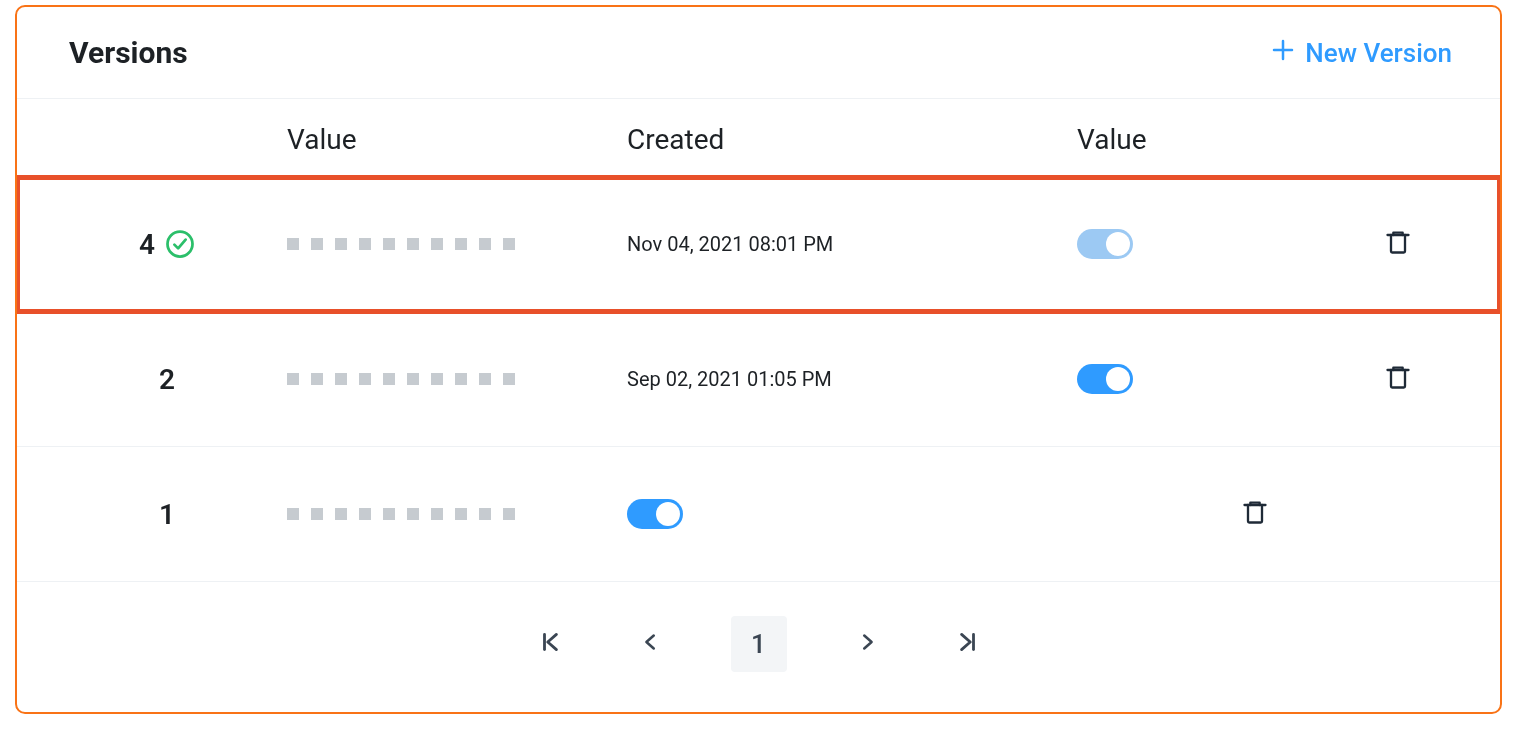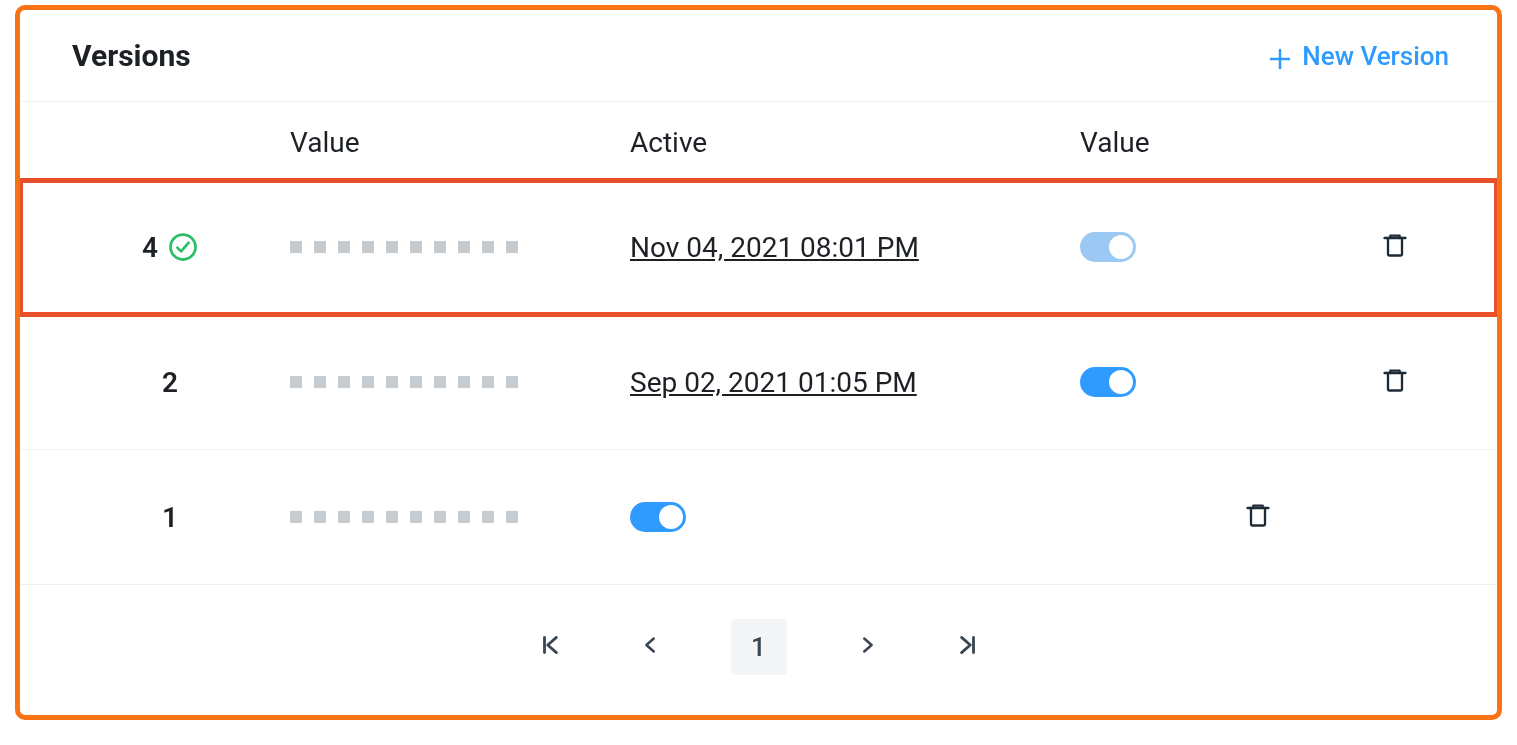--- a/index.html
+++ b/index.html
@@ -6,40 +6,40 @@
   html, body {
     margin: 0;
     padding: 0;
     font-family: -apple-system, BlinkMacSystemFont, "Segoe UI", Roboto, "Helvetica Neue", Arial, sans-serif;
     background: #fff;
     color: #1d2125;
   }
   .card {
     width: 1487px;
     margin: 5px auto;
-    border: 5px solid #f97316;
+    border: 2px solid #f97316;
     border-radius: 10px;
     background: #fff;
     overflow: hidden;
   }
   .card-header {
     display: flex;
     align-items: center;
     justify-content: space-between;
     padding: 28px 48px 28px 52px;
     border-bottom: 1px solid #eef1f4;
   }
   .card-title {
     font-size: 30px;
     font-weight: 700;
     color: #1d2125;
   }
   .new-version-btn {
     display: inline-flex;
-    align-items: flex-end;
+    align-items: flex-start;
     gap: 10px;
     color: #2f9bff;
     font-size: 26px;
     font-weight: 500;
     cursor: pointer;
     user-select: none;
   }
   .new-version-btn svg { display: block; }
 
   .table-header {
@@ -89,24 +89,23 @@
     display: flex;
     gap: 12px;
   }
   .masked-value .dot {
     width: 12px;
     height: 12px;
     background: #c6cbd0;
   }
 
   .created-cell {
-    font-size: 28px;
+    font-size: 20px;
     font-weight: 400;
     color: #1d2125;
-    text-decoration: underline;
   }
 
   .toggle {
     position: relative;
     width: 56px;
     height: 30px;
     border-radius: 15px;
     background: #2f9bff;
     cursor: pointer;
   }
@@ -175,21 +174,21 @@
           <line x1="3" y1="12" x2="21" y2="12"></line>
         </svg>
       </span>
       <span>New Version</span>
     </div>
   </div>
 
   <div class="table-header">
     <div class="col-label col-version-h"></div>
     <div class="col-label col-value-h">Value</div>
-    <div class="col-label col-created-h">Active</div>
+    <div class="col-label col-created-h">Created</div>
     <div class="col-label col-active-h">Value</div>
     <div></div>
   </div>
 
   <div class="row highlight">
     <div class="version-cell">
       <span class="num">4</span>
       <span class="check-icon">
         <svg width="30" height="30" viewBox="0 0 24 24" fill="none" stroke="#2bbf6a" stroke-width="2.2" stroke-linecap="round" stroke-linejoin="round">
           <circle cx="12" cy="12" r="10"></circle>

